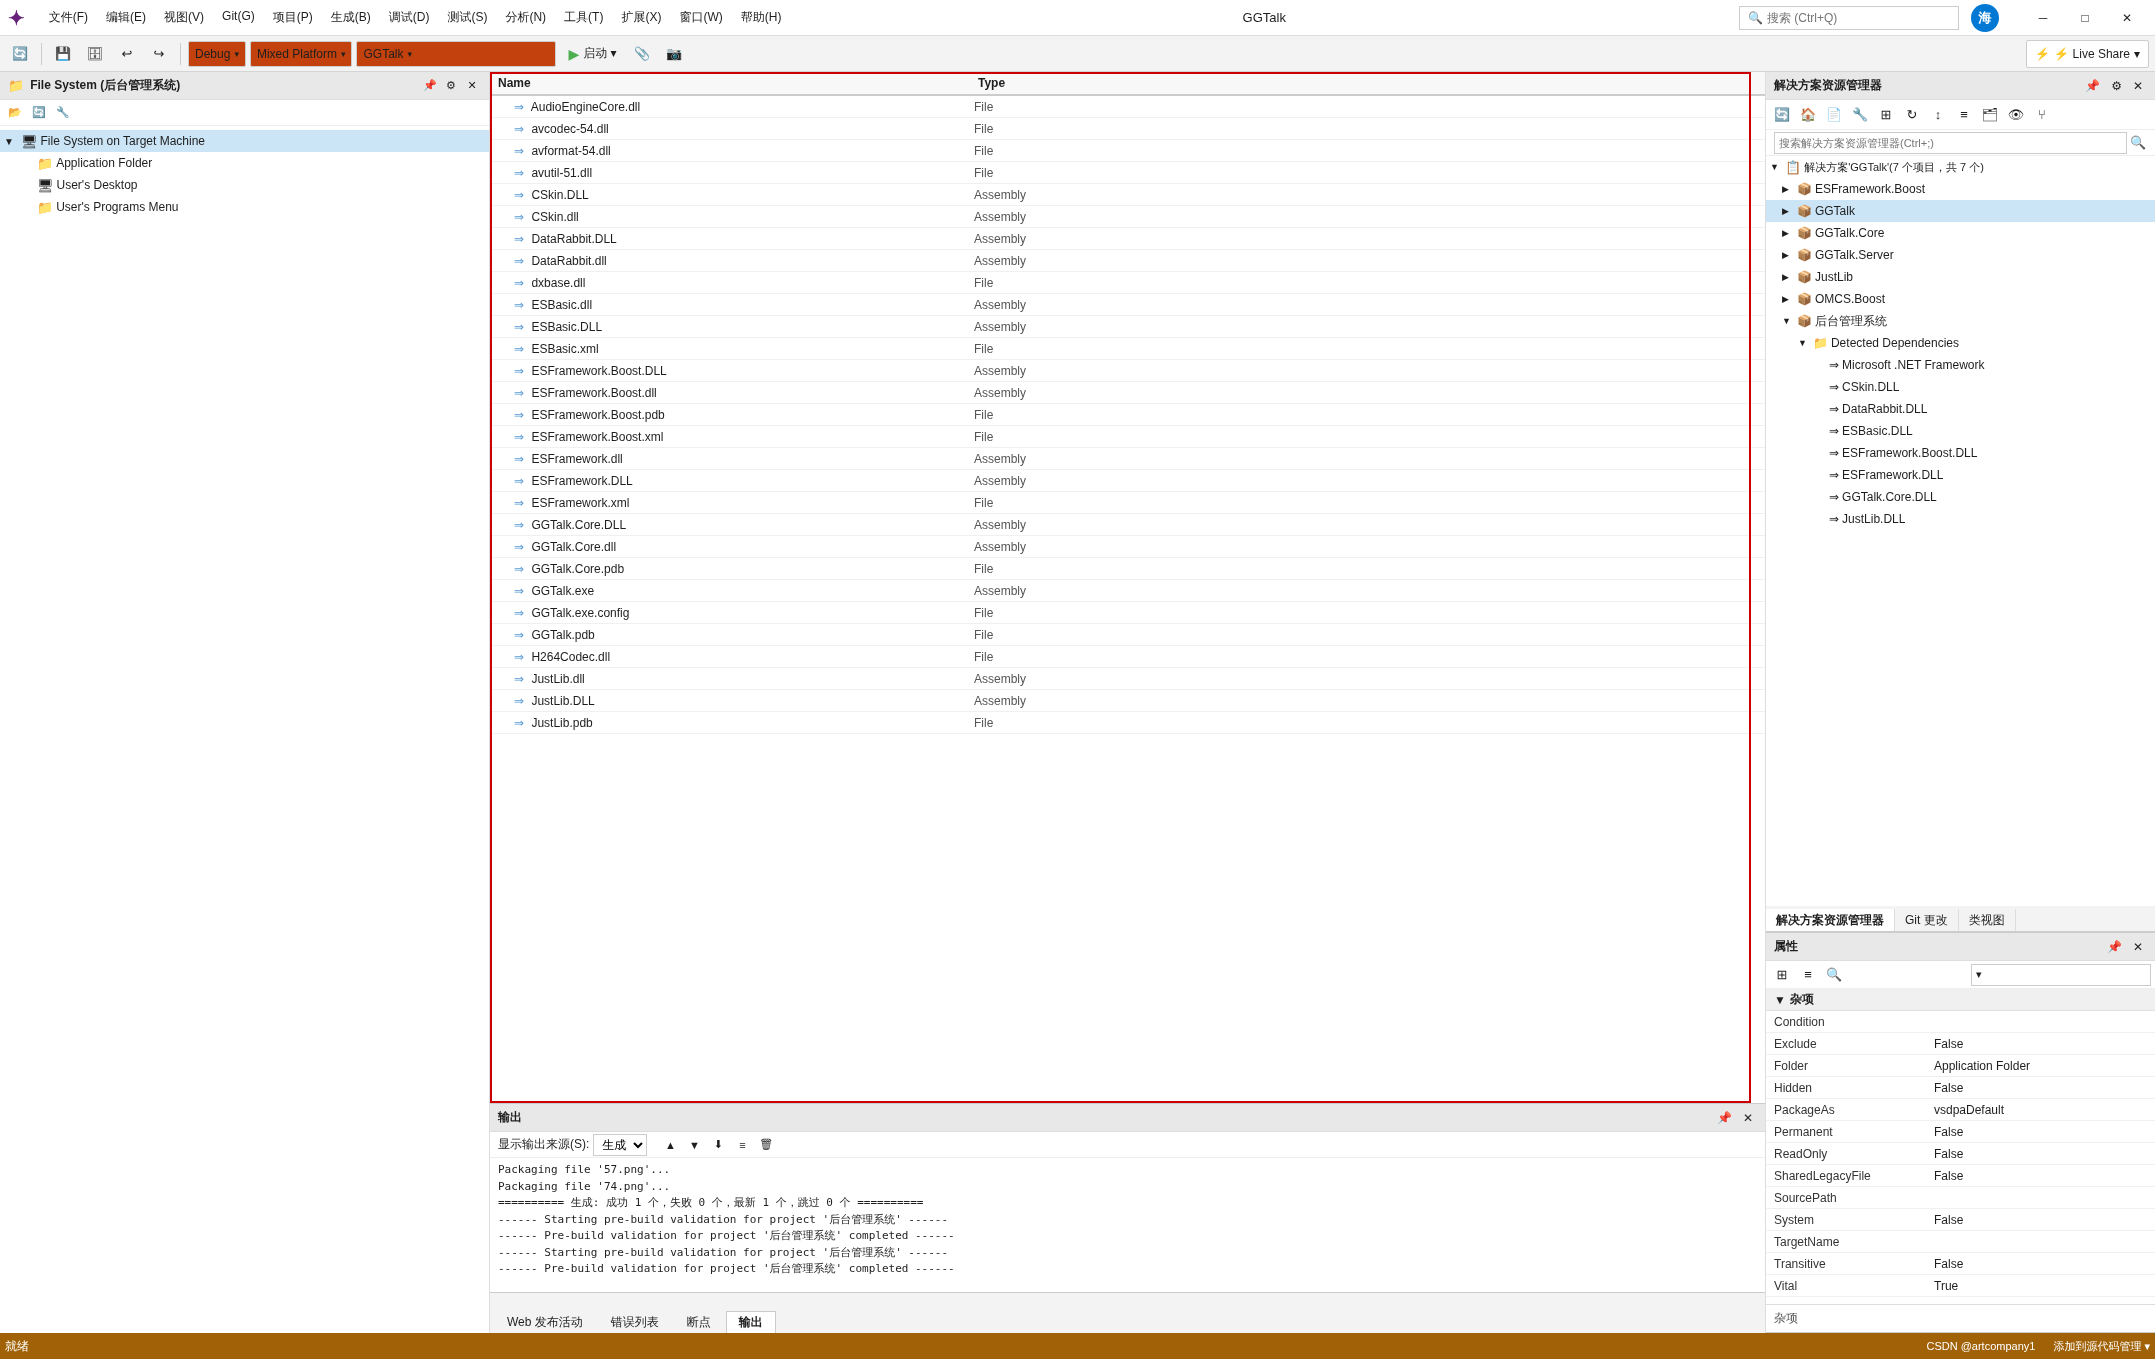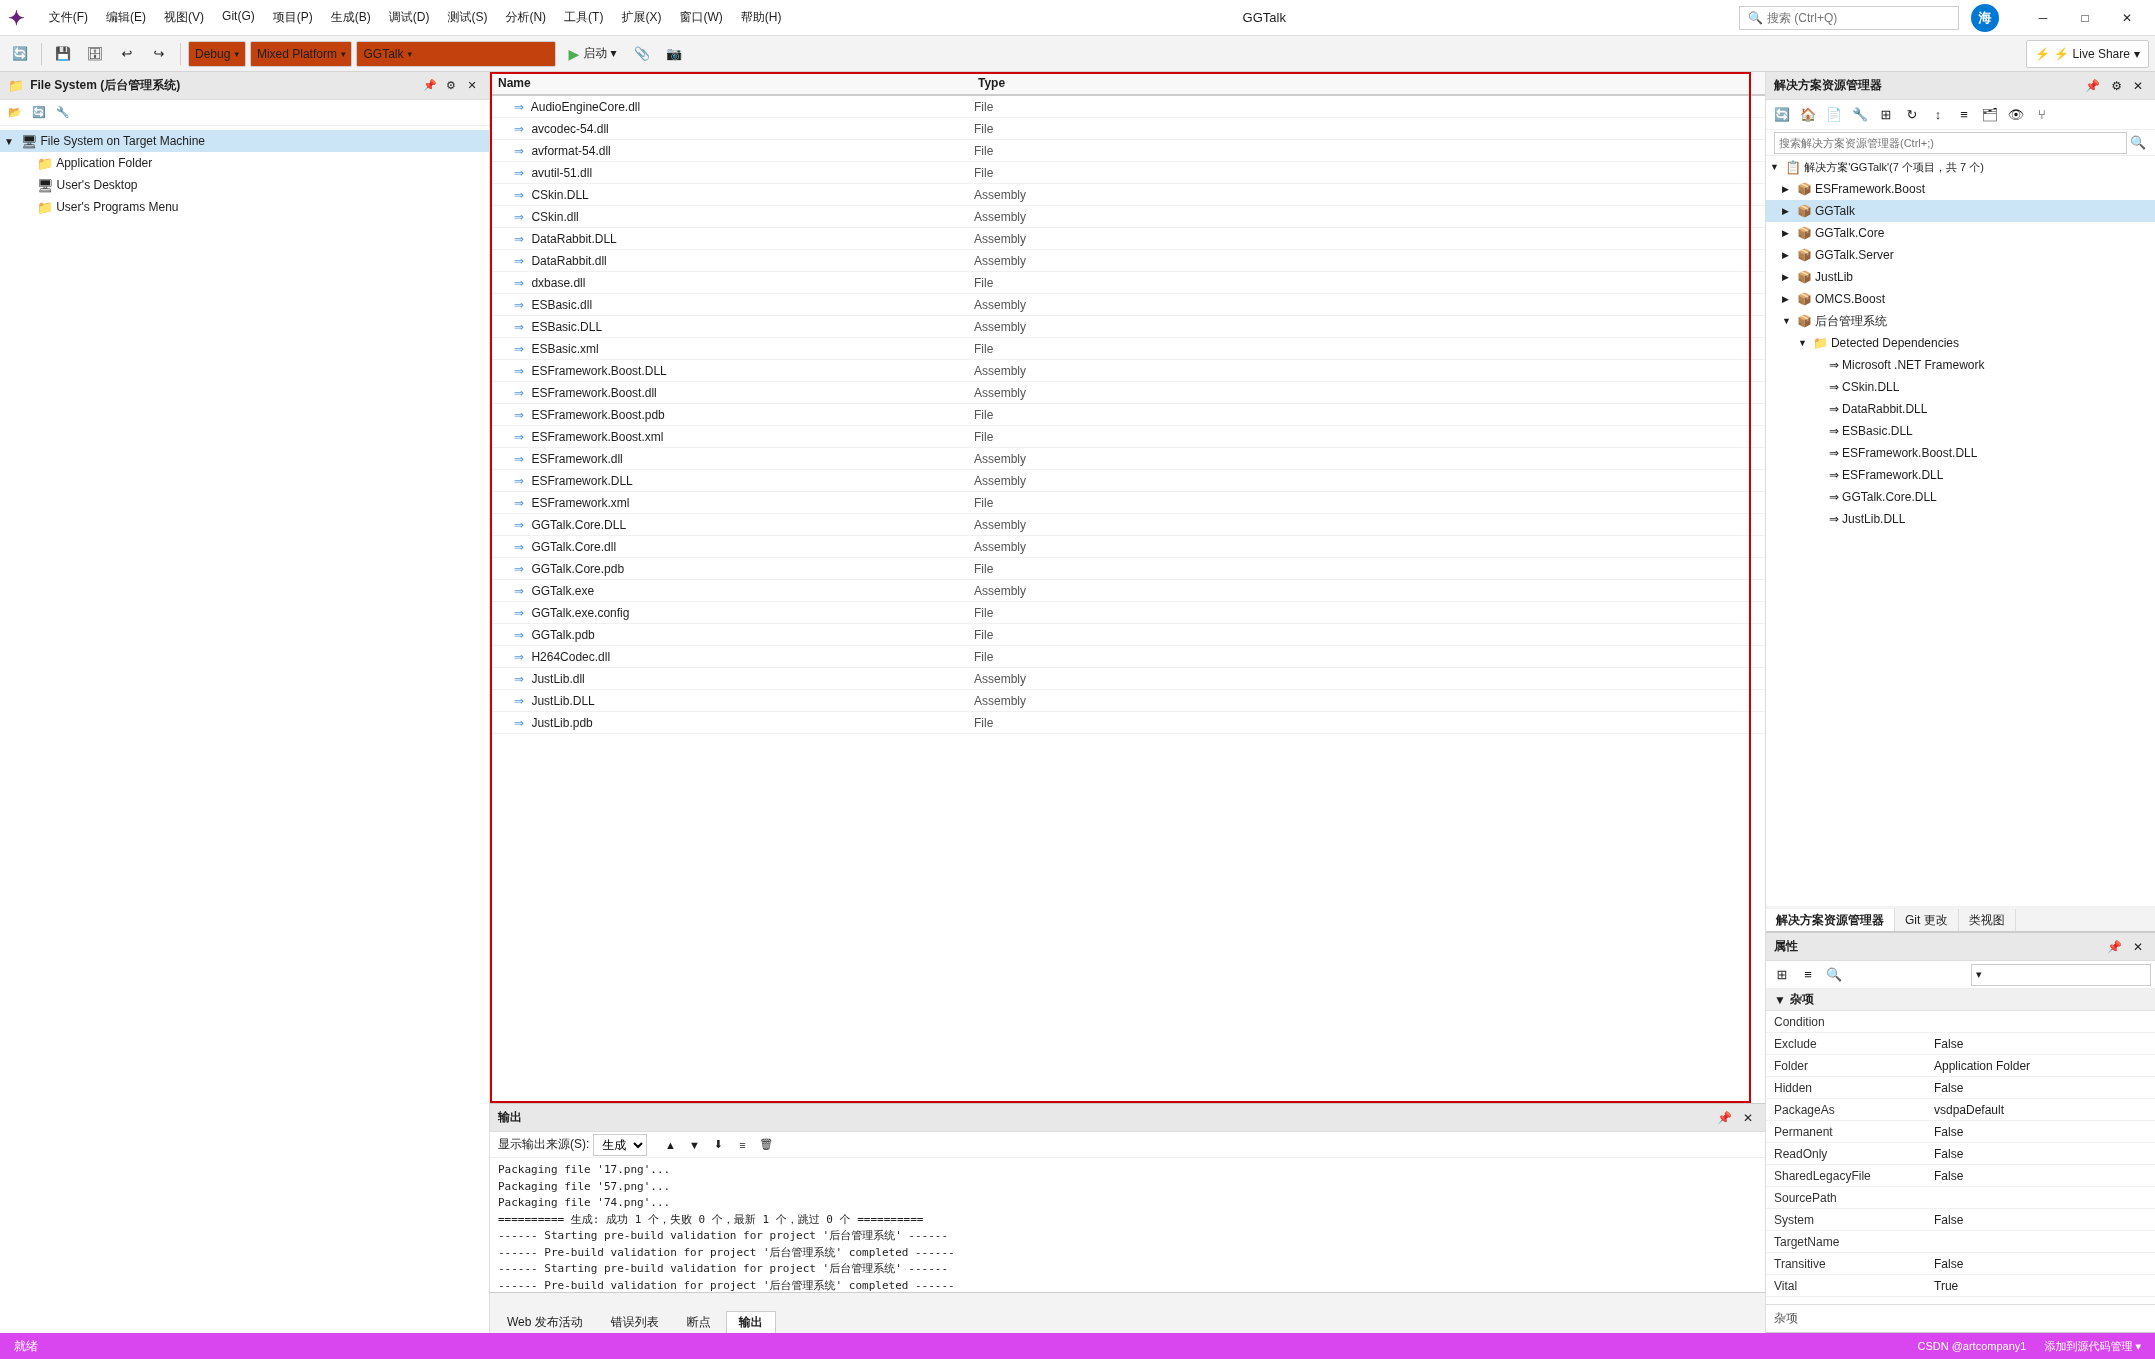--- a/index.html
+++ b/index.html
@@ -328,25 +328,25 @@
       padding: 0 8px;
       border-top: 1px solid #ddd;
       font-size: 12px;
       color: #555;
       cursor: pointer;
     }
 
     
     #status-bar {
       height: 26px;
-      background: #d946ef;
+      background: #a16207;
       color: white;
       display: flex;
       align-items: center;
-      padding: 0 14px;
+      padding: 0 5px;
       font-size: 12px;
       gap: 16px;
     }
     #status-bar .status-left { flex: 1; display: flex; align-items: center; gap: 12px; }
     #status-bar .status-right { display: flex; align-items: center; gap: 18px; font-size: 11px; }
 
     
     #se-tab-row {
       height: 26px;
       background: #f3f3f3;
@@ -712,21 +712,20 @@
         <div style="display:flex;gap:2px;margin-left:8px;">
           <div class="fs-btn">▲</div>
           <div class="fs-btn">▼</div>
           <div class="fs-btn">⬇</div>
           <div class="fs-btn">≡</div>
           <div class="fs-btn">🗑</div>
         </div>
       </div>
       <div id="output-content">
 
-      <div>Packaging file '17.png'...</div>
           <div>Packaging file '57.png'...</div>
           <div>Packaging file '74.png'...</div>
           <div>========== 生成: 成功 1 个，失败 0 个，最新 1 个，跳过 0 个 ==========</div>
           <div>------ Starting pre-build validation for project '后台管理系统' ------</div>
           <div>------ Pre-build validation for project '后台管理系统' completed ------</div>
           <div>------ Starting pre-build validation for project '后台管理系统' ------</div>
           <div>------ Pre-build validation for project '后台管理系统' completed ------</div>
         </div>
 
       <div id="output-tabs">

